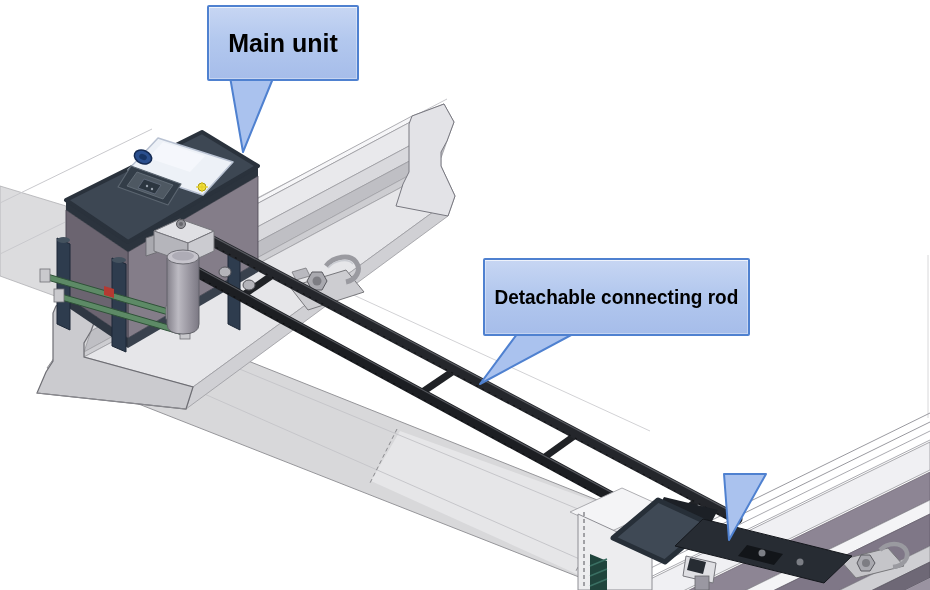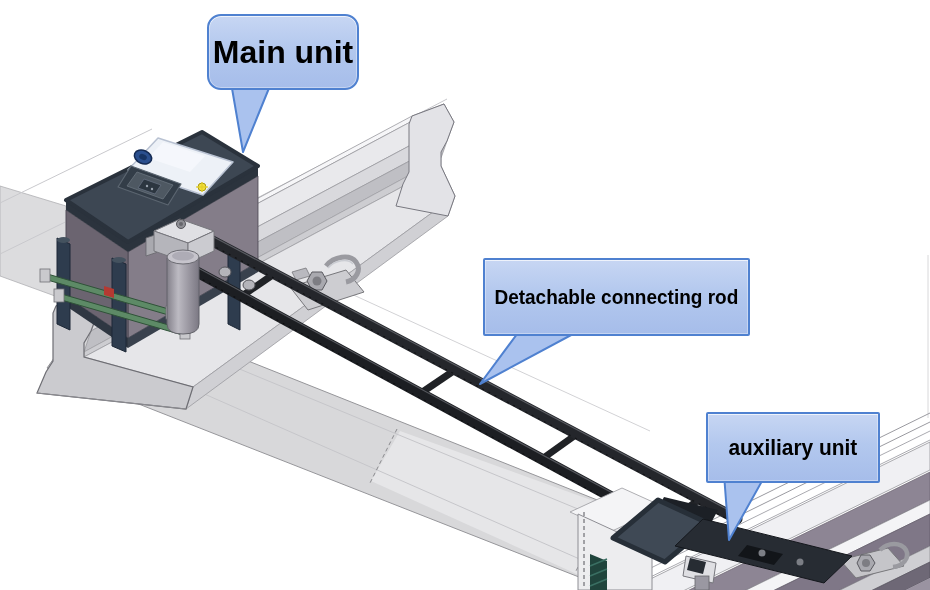--- a/index.html
+++ b/index.html
@@ -8,21 +8,21 @@
     background:#ffffff; font-family:"Liberation Sans", sans-serif;
   }
   .scene svg { position:absolute; left:0; top:0; }
   .callout {
     position:absolute; display:flex; align-items:center; justify-content:center;
     background:linear-gradient(180deg,#c7d6f3 0%, #b3c8ee 45%, #a6bdea 100%);
     border:2px solid #4f81d0; border-radius:2px;
     box-shadow: inset 0 1px 0 rgba(255,255,255,.55), inset 0 0 0 1px rgba(255,255,255,.35);
     color:#000; font-weight:bold; text-align:center; z-index:3;
   }
-  .callout--main   { left:207px; top:14px;   width:148px; height:72px; font-size:32px;border-radius:14px; }
+  .callout--main   { left:207px; top:5px;   width:148px; height:72px; font-size:25px; }
   .callout--rod    { left:483px; top:258px; width:263px; height:74px; font-size:20px; }
   .callout--aux    { left:706px; top:412px; width:170px; height:67px; font-size:22px; }
   .callout .condensed { display:inline-block; transform:scaleX(.95); }
 </style>
 </head>
 <body>
 
 <div class="scene">
 
 <svg width="930" height="590" viewBox="0 0 930 590">
@@ -195,17 +195,14 @@
     <polygon points="724,474 766,474 729,540" fill="#aac2ee" stroke="#4f81d0" stroke-width="2" stroke-linejoin="round"></polygon>
   </g>
 </svg>
 
 <div class="callout callout--main">
   <span>Main unit</span>
 </div>
 <div class="callout callout--rod">
   <span class="condensed">Detachable connecting rod</span>
 </div>
-<div class="callout callout--aux">
-  <span class="condensed">auxiliary unit</span>
+
 </div>
 
-</div>
-
 </body></html>

